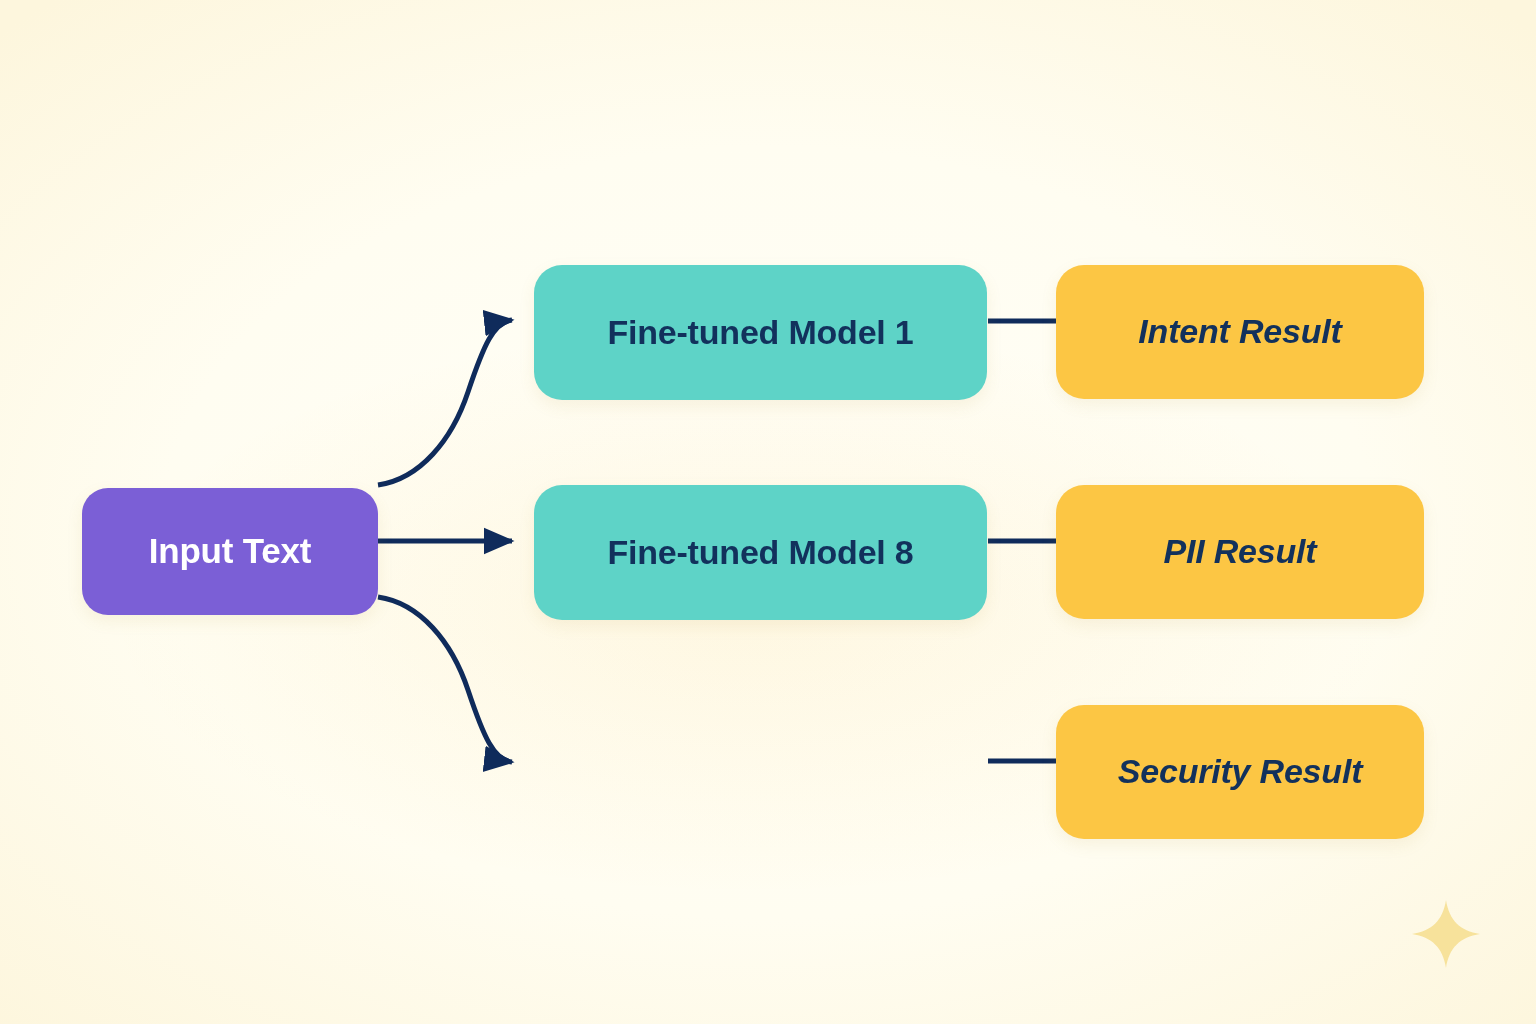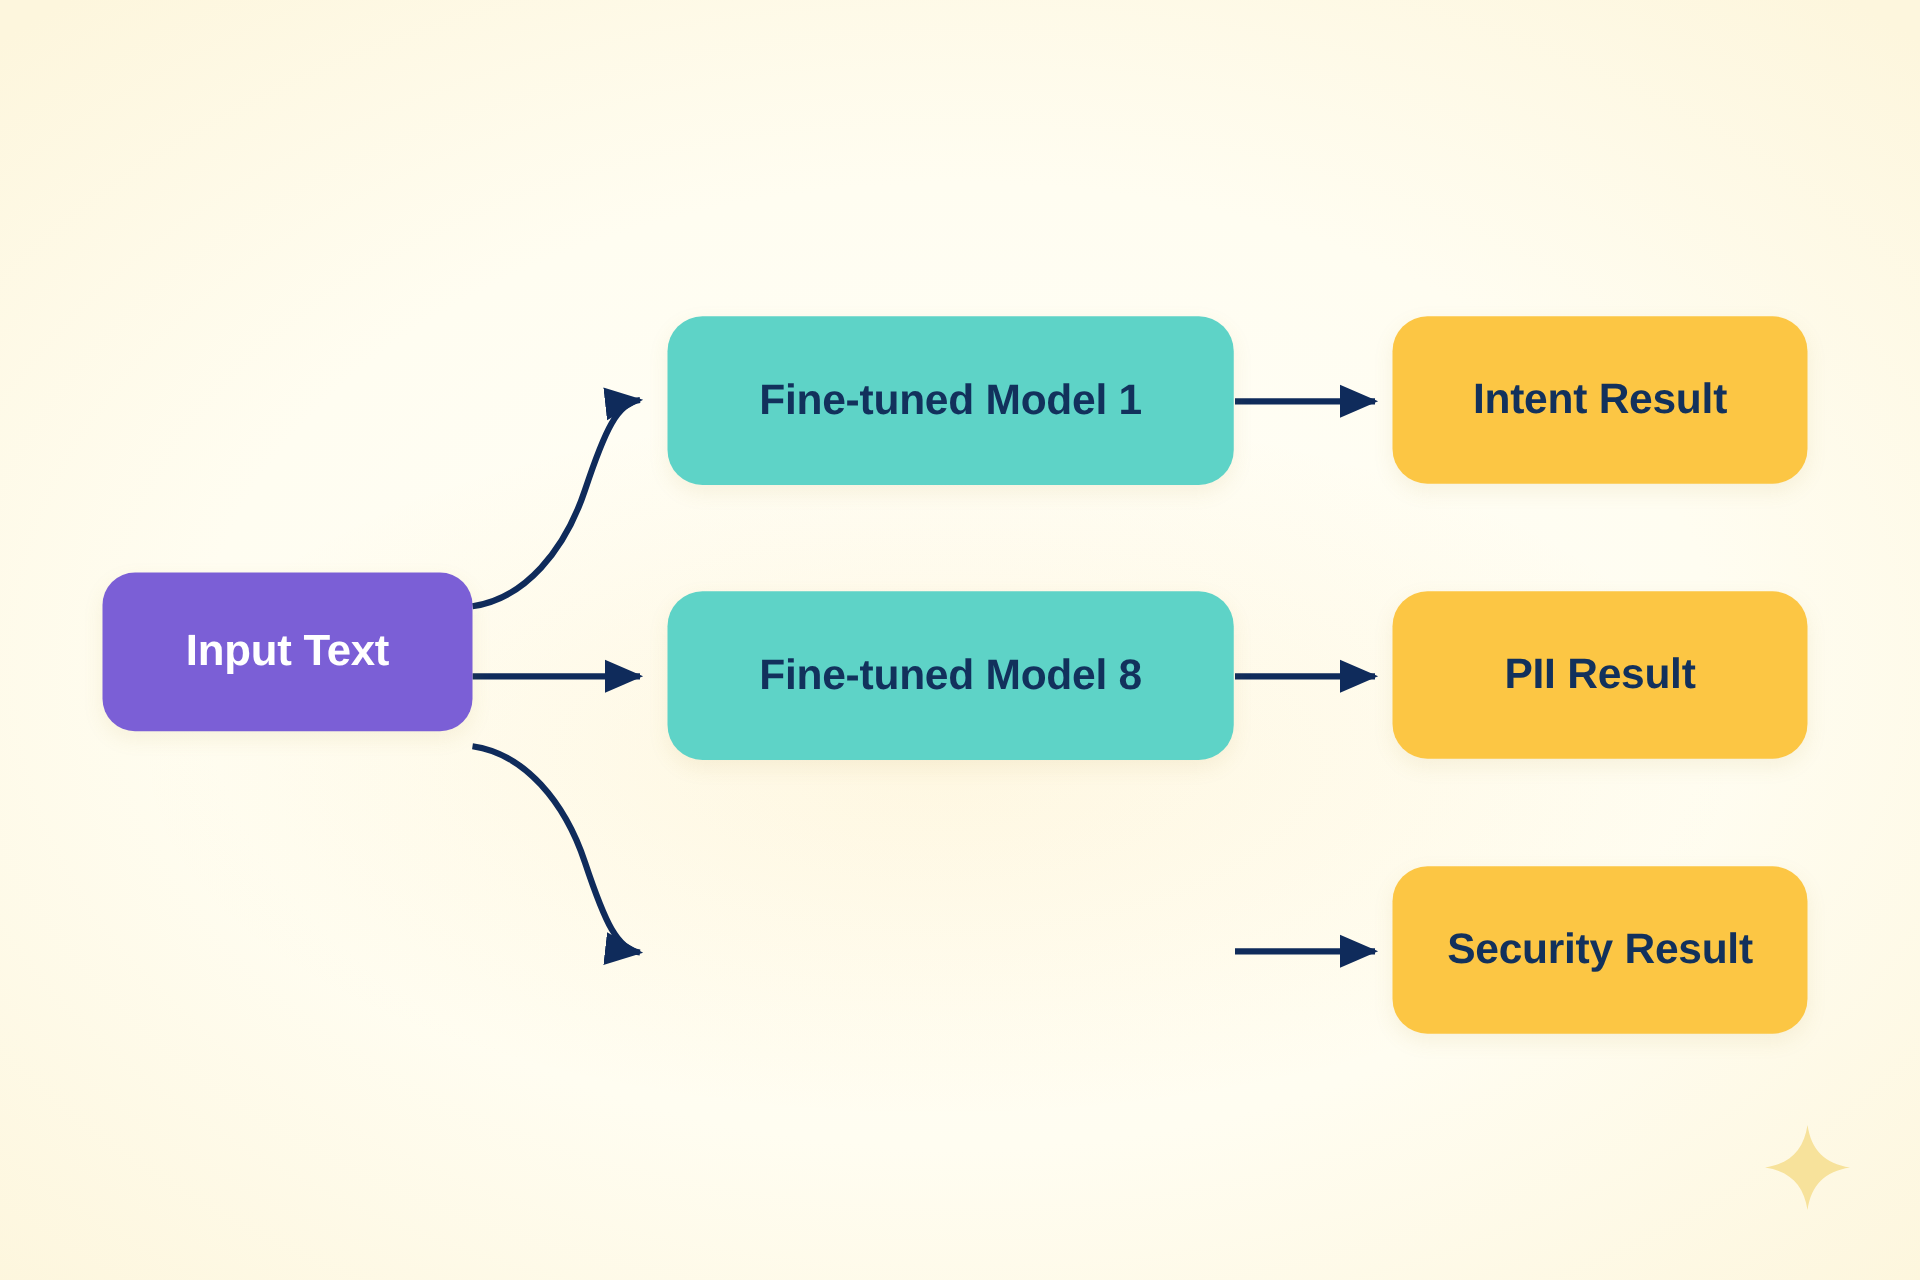--- a/index.html
+++ b/index.html
@@ -49,49 +49,51 @@
     align-items: center;
     justify-content: center;
     box-sizing: border-box;
     border-radius: 28px;
     text-align: center;
     line-height: 1.1;
     letter-spacing: -0.2px;
     font-weight: bold;
     white-space: nowrap;
     box-shadow: 0 6px 16px rgba(180,150,60,0.10);
+    margin-top: 12px;
   }
 
   .node-input {
     left: 82px;
-    top: 458px;
+    top: 476px;
     width: 296px;
     height: 127px;
     border-radius: 26px;
     background: #7b5fd6;
     color: #ffffff;
     font-size: 35px;
   }
 
   .node-model {
     left: 534px;
     width: 453px;
     height: 135px;
     background: #5ed3c7;
     color: #12315c;
     font-size: 34px;
   }
 
   .node-result {
-    left: 1114px;
-    width: 332px;
+    left: 1056px;
+    width: 368px;
     height: 134px;
     background: #fcc644;
     color: #12315c;
     font-size: 34px;
+    font-style: italic;
   }
 
   .row-1 { top: 253px; }
   .row-2 { top: 473px; }
   .row-3 { top: 693px; }
 
   .sparkle {
     position: absolute;
     left: 1410px;
     top: 898px;

